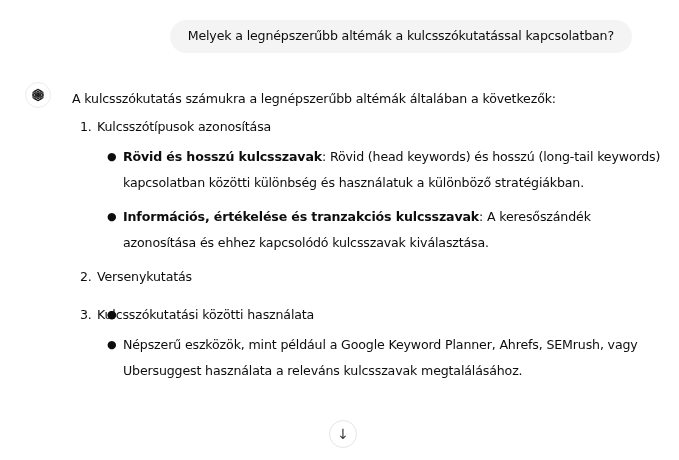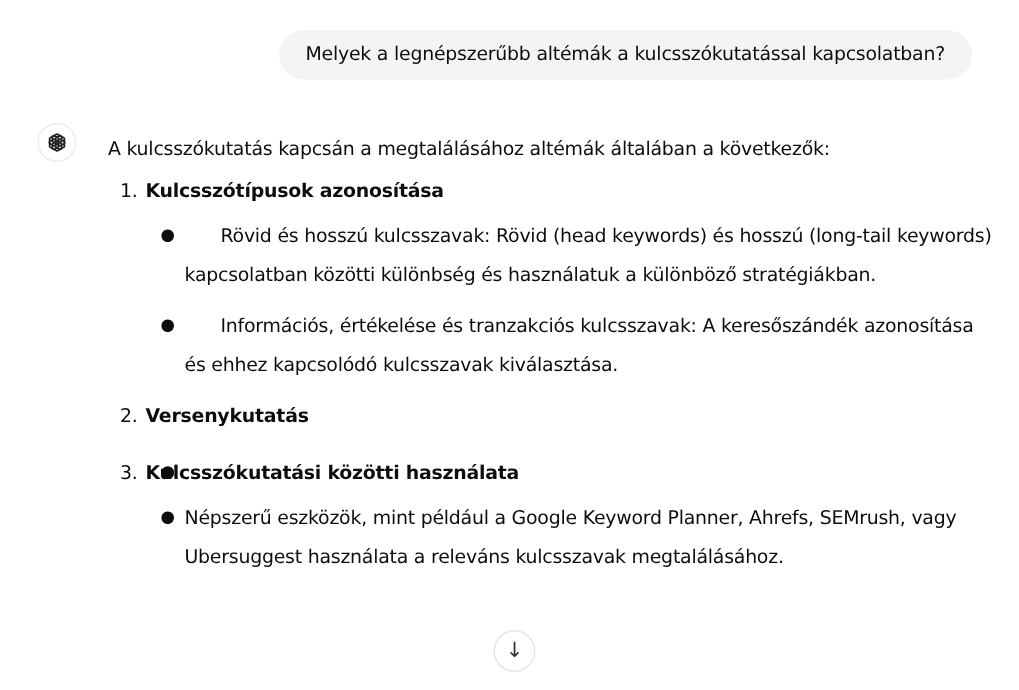--- a/index.html
+++ b/index.html
@@ -11,21 +11,21 @@
       width: 679px;
       height: 460px;
       overflow: hidden;
       position: relative;
       font-family: "DejaVu Sans", "Liberation Sans", sans-serif;
       color: #0d0d0d;
     }
     .user-row {
       position: absolute;
       top: 20px;
-      right: 31px;
+      right: 47px;
       display: flex;
       justify-content: flex-end;
     }
     .user-bubble {
       background: #f4f4f4;
       border-radius: 18px;
       padding: 7px 18px 8px 18px;
       font-size: 12.6px;
       line-height: 18px;
       color: #0d0d0d;
@@ -74,21 +74,21 @@
       position: relative;
       padding-left: 25px;
       margin-bottom: 0;
     }
     .num {
       position: absolute;
       left: 8px;
       top: 0;
     }
     .topic-title {
-      font-weight: bold;
+      font-weight: normal;
       display: block;
       padding-bottom: 4px;
     }
     ul.points {
       list-style: none;
       margin: 0;
       padding: 0;
     }
     ul.points > li {
       position: relative;
@@ -96,22 +96,21 @@
       margin-bottom: 8px;
       line-height: 26px;
     }
     .bullet {
       position: absolute;
       left: 10px;
       top: 0;
       font-size: 11px;
     }
     .point-bold {
-      font-weight: normal;
-      margin-left: 24px;
+      font-weight: bold;
     }
     .scroll-btn {
       position: absolute;
       left: 329px;
       top: 420px;
       width: 28px;
       height: 28px;
       border-radius: 50%;
       background: rgba(255,255,255,0.85);
       border: 1px solid #e5e5e5;
@@ -137,21 +136,21 @@
         <path d="M0 -8.5 L4.5 -6 L4.5 -1 L0 1.5 L-4.5 -1 L-4.5 -6 Z" transform="rotate(60)"></path>
         <path d="M0 -8.5 L4.5 -6 L4.5 -1 L0 1.5 L-4.5 -1 L-4.5 -6 Z" transform="rotate(120)"></path>
         <path d="M0 -8.5 L4.5 -6 L4.5 -1 L0 1.5 L-4.5 -1 L-4.5 -6 Z" transform="rotate(180)"></path>
         <path d="M0 -8.5 L4.5 -6 L4.5 -1 L0 1.5 L-4.5 -1 L-4.5 -6 Z" transform="rotate(240)"></path>
         <path d="M0 -8.5 L4.5 -6 L4.5 -1 L0 1.5 L-4.5 -1 L-4.5 -6 Z" transform="rotate(300)"></path>
       </g>
     </svg>
   </div>
 
   <div class="content">
-    <p class="intro">A kulcsszókutatás kapcsán a megtalálásához altémák általában a következők:</p>
+    <p class="intro">A kulcsszókutatás számukra a legnépszerűbb altémák általában a következők:</p>
 
     <ol class="topics">
       <li>
         <span class="num">1.</span>
         <span class="topic-title">Kulcsszótípusok azonosítása</span>
         <ul class="points">
           <li>
             <span class="bullet">●</span>
             <span class="point-bold">Rövid és hosszú kulcsszavak</span><span>: Rövid (head keywords) és hosszú (long-tail keywords) kapcsolatban közötti különbség és használatuk a különböző stratégiákban.</span>
           </li>

